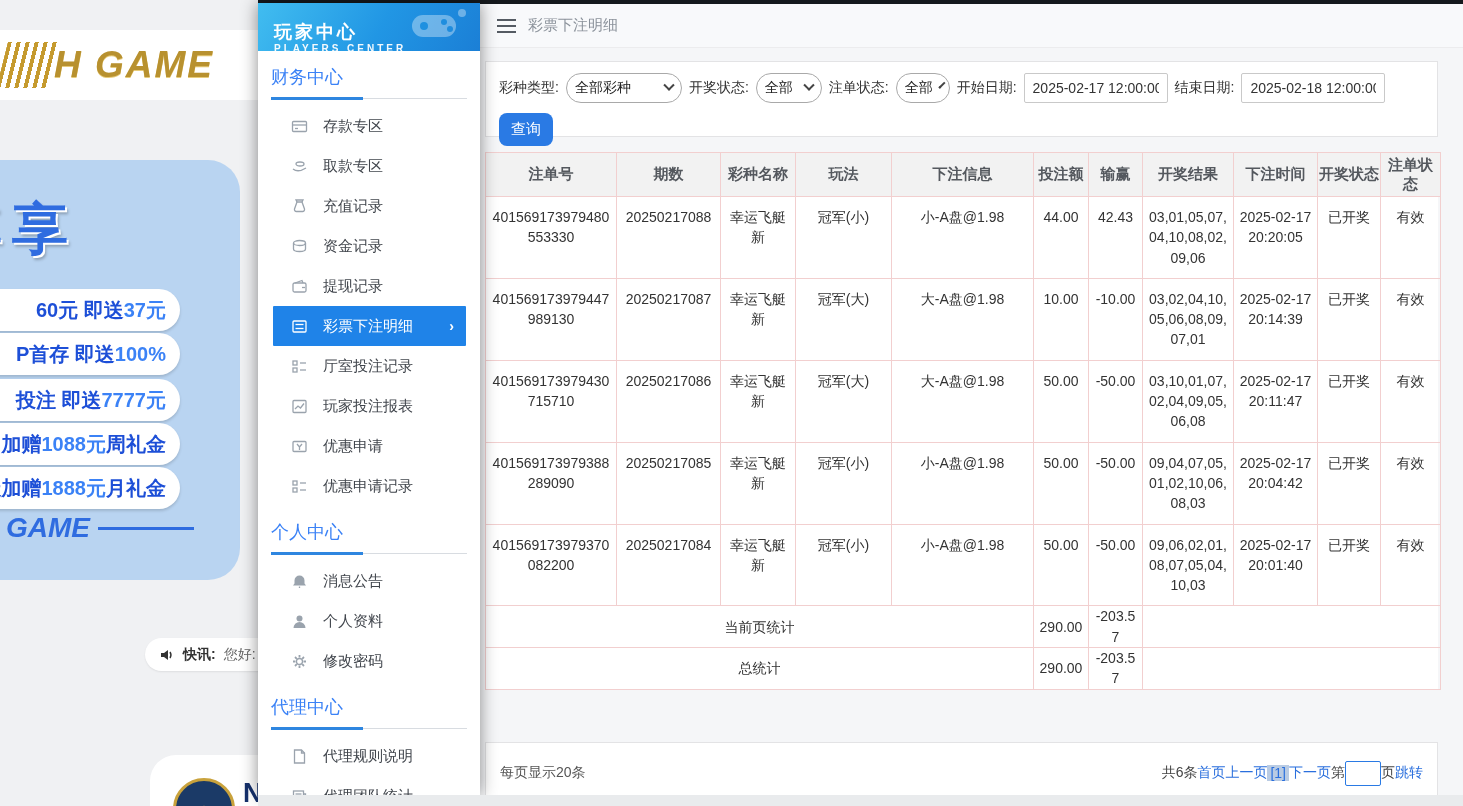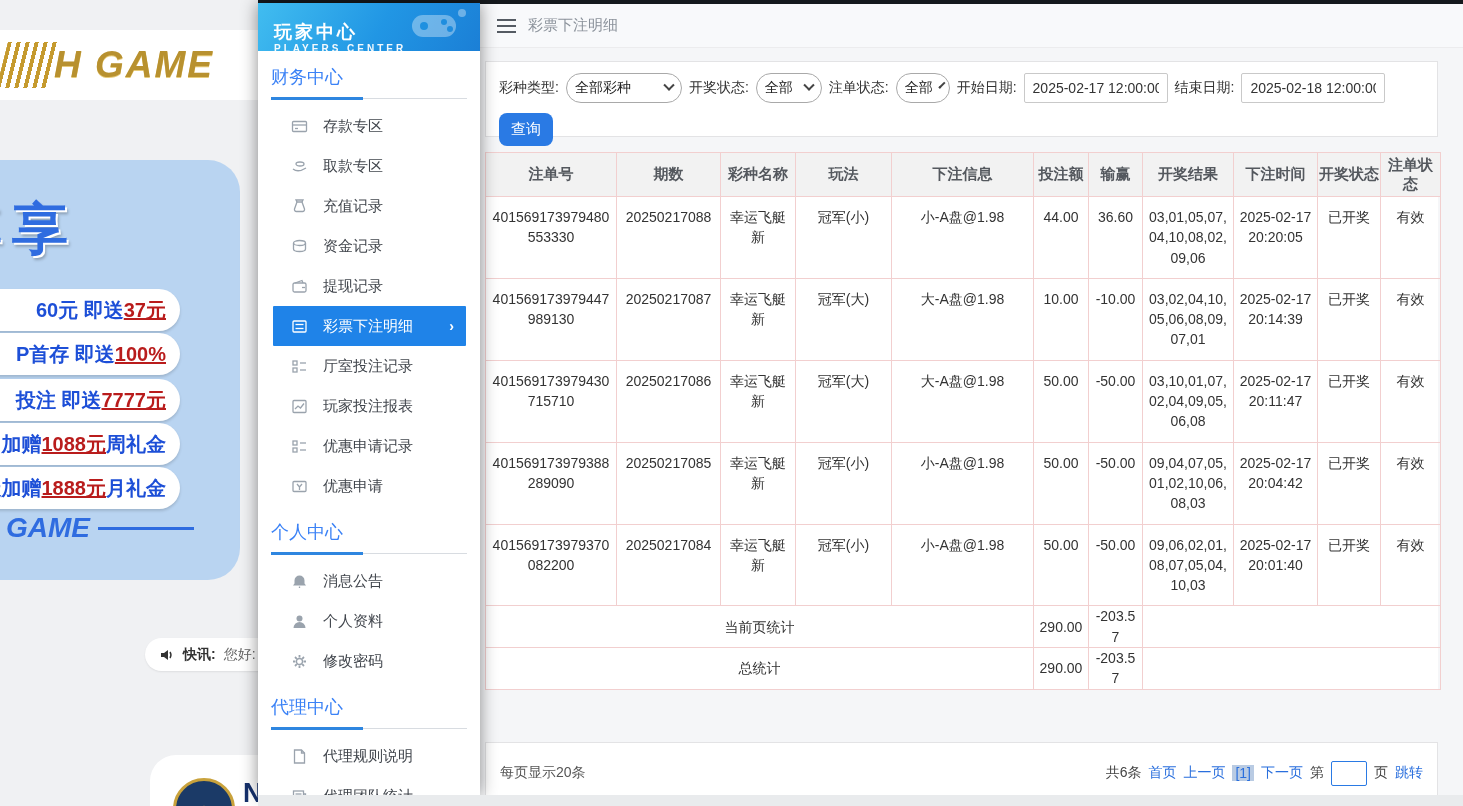--- a/index.html
+++ b/index.html
@@ -8,21 +8,21 @@
 
   
   .left-page { position:absolute; left:0; top:0; width:262px; height:806px; background:#f0f1f3; overflow:hidden; z-index:1; }
   .logo-strip { position:absolute; left:0; top:30px; width:262px; height:70px; background:#ffffff; display:flex; align-items:center; }
   .logo-bars { width:52px; height:46px; margin-left:2px; background:repeating-linear-gradient(90deg,#c59a2e 0 4px, rgba(0,0,0,0) 4px 9px); transform:skewX(-14deg); }
   .logo-text { font-size:37px; font-weight:bold; font-style:italic; color:#b8912f; letter-spacing:2px; text-shadow:0 1px 0 #e7cb7a; white-space:nowrap; }
   .promo-panel { position:absolute; left:-42px; top:160px; width:282px; height:420px; background:#b9d4f1; border-radius:32px; }
   .promo-headline { position:absolute; left:-12px; top:32px; font-size:56px; font-weight:bold; color:#2f6ce0; letter-spacing:10px; text-shadow:2px 2px 0 #ffffff, 3px 4px 3px rgba(0,0,0,.25); white-space:nowrap; }
   .promo-pill { position:absolute; left:6px; width:216px; height:42px; background:#ffffff; border-radius:21px; box-shadow:0 2px 3px rgba(0,0,0,.15); display:flex; align-items:center; justify-content:flex-end; padding-right:14px; font-size:20px; font-weight:bold; white-space:nowrap; overflow:hidden; }
   .promo-pill .blue { color:#1d4fd7; }
-  .promo-pill .red  { color:#b91c1c;text-decoration:underline; }
+  .promo-pill .red  { color:#3b82f6; }
   .promo-script { position:absolute; left:20px; top:352px; font-size:28px; font-weight:bold; font-style:italic; color:#2f6ce0; display:flex; align-items:center; gap:8px; white-space:nowrap; }
   .promo-script .dash { display:inline-block; width:96px; height:3px; background:#2f6ce0; }
   .news-pill { position:absolute; left:145px; top:638px; width:260px; height:33px; background:#ffffff; border-radius:17px; box-shadow:0 1px 2px rgba(0,0,0,.08); display:flex; align-items:center; gap:8px; padding-left:14px; font-size:14px; }
   .news-label { font-weight:bold; color:#333; }
   .news-text { color:#666; }
   .bottom-card { position:absolute; left:150px; top:755px; width:260px; height:80px; background:#ffffff; border-radius:26px; }
   .navy-circle { position:absolute; left:173px; top:778px; width:62px; height:62px; border-radius:50%; background:#1b3a67; border:3px solid #c9a23c; display:flex; align-items:center; justify-content:center; }
   .navy-emblem { width:12px; height:12px; background:#d4ab47; transform:rotate(45deg); margin-top:10px; }
   .bottom-letter { position:absolute; left:243px; top:778px; font-size:27px; font-weight:bold; color:#15306b; }
 
@@ -67,21 +67,21 @@
   th, td { border:1px solid #f2cfcf; text-align:center; }
   thead tr { height:44px; background:#f2f2f2; }
   th { font-size:15px; color:#54585e; font-weight:bold; }
   tbody tr.data-row { height:76px; }
   tbody td { font-size:14px; color:#333; padding:10px 3px; vertical-align:top; line-height:1.45; word-break:break-all; }
   tbody tr.sum-row { height:38px; }
   tbody tr.sum-row td { vertical-align:middle; padding:0 3px; }
 
   .pagination-card { position:absolute; left:5px; top:742px; width:953px; height:62px; background:#ffffff; border:1px solid #e3e3e5; display:flex; align-items:center; justify-content:space-between; padding:0 14px; font-size:14px; }
   .per-page { color:#555; }
-  .pager { display:flex; align-items:center; gap:7px; }
+  .pager { display:flex; align-items:center; }
   .pager .total { color:#444; }
   .pager a { color:#2a6fdd; text-decoration:none; cursor:pointer; }
   .pager .current { background:#b9cbe3; color:#2a6fdd; padding:0 3px; }
   .pager .jump-label { color:#444; }
   .page-input { width:36px; height:25px; border:1px solid #2a7ae4; border-radius:2px; }
 </style>
 </head>
 <body>
 
 <div class="left-page">
@@ -232,36 +232,36 @@
         <svg viewBox="0 0 17 17">
           <rect x="2" y="2.5" width="13" height="12" rx="1"></rect>
           <polyline points="4,11 7,8 9.5,10 13,5.5"></polyline>
         </svg>
       </span>
     <span>玩家投注报表</span>
   </div>
   <div class="sb-item">
     <span class="ico">
         <svg viewBox="0 0 17 17">
+          <rect x="2" y="3.5" width="13" height="10" rx="1"></rect>
+          <path d="M6,6 l2.5,3 2.5,-3 M8.5,9 v3"></path>
+        </svg>
+      </span>
+    <span>优惠申请</span>
+  </div>
+  <div class="sb-item">
+    <span class="ico">
+        <svg viewBox="0 0 17 17">
           <rect x="2" y="3" width="4" height="4"></rect>
           <rect x="2" y="10" width="4" height="4"></rect>
           <line x1="9" y1="5" x2="15" y2="5"></line>
           <line x1="9" y1="12" x2="15" y2="12"></line>
         </svg>
       </span>
     <span>优惠申请记录</span>
-  </div>
-  <div class="sb-item">
-    <span class="ico">
-        <svg viewBox="0 0 17 17">
-          <rect x="2" y="3.5" width="13" height="10" rx="1"></rect>
-          <path d="M6,6 l2.5,3 2.5,-3 M8.5,9 v3"></path>
-        </svg>
-      </span>
-    <span>优惠申请</span>
   </div>
 
   <div class="sb-section-title">个人中心</div>
   <div class="sb-underline">
       <div class="gray"></div>
       <div class="blue"></div>
     </div>
 
   <div class="sb-item">
     <span class="ico">
@@ -385,21 +385,21 @@
         </tr>
       </thead>
       <tbody>
         <tr class="data-row">
           <td>401569173979480553330</td>
           <td>20250217088</td>
           <td>幸运飞艇新</td>
           <td>冠军(小)</td>
           <td>小-A盘@1.98</td>
           <td>44.00</td>
-          <td>36.60</td>
+          <td>42.43</td>
           <td>03,01,05,07,04,10,08,02,09,06</td>
           <td>2025-02-17 20:20:05</td>
           <td>已开奖</td>
           <td>有效</td>
         </tr>
         <tr class="data-row">
           <td>401569173979447989130</td>
           <td>20250217087</td>
           <td>幸运飞艇新</td>
           <td>冠军(大)</td>

